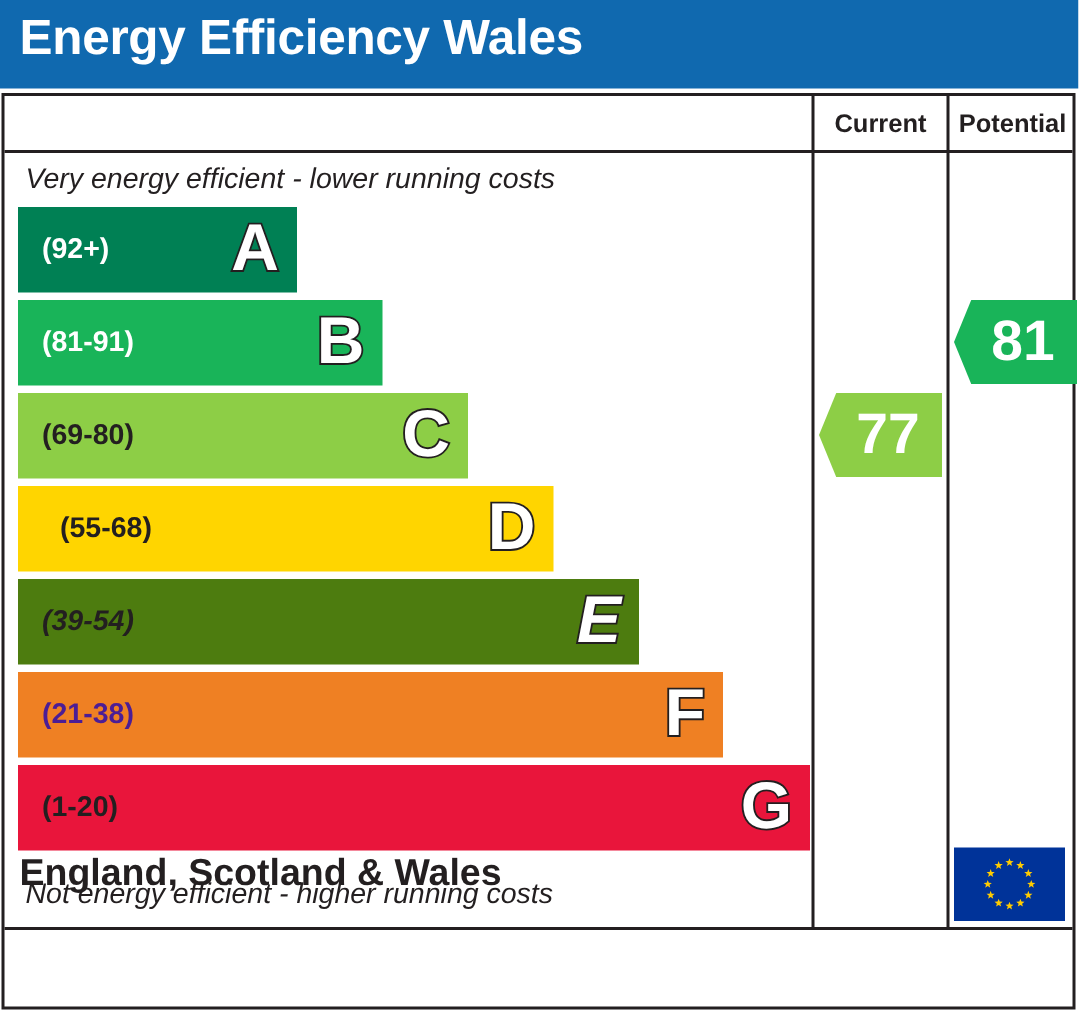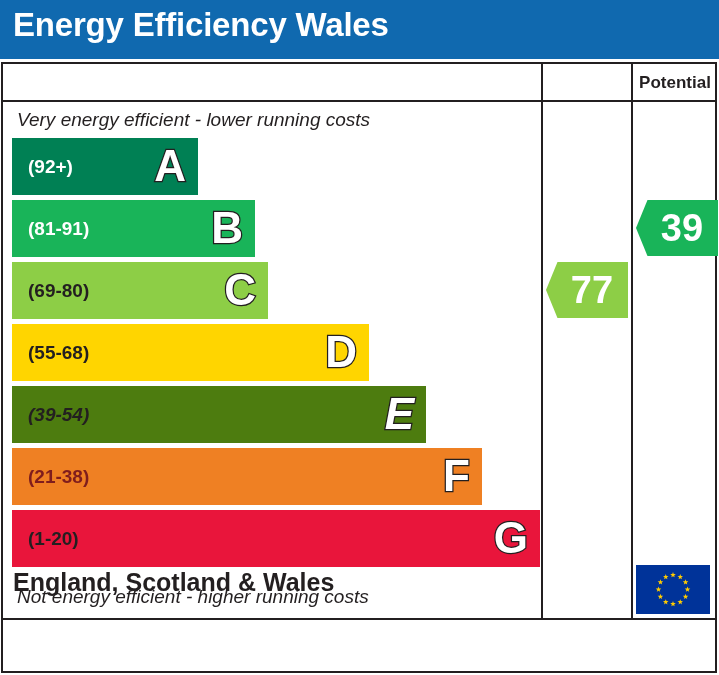--- a/index.html
+++ b/index.html
@@ -187,62 +187,63 @@
     <div class="hdr-title">Energy Efficiency Wales</div>
   </div>
 
   <div class="frame">
 
     <div class="hdiv r1"></div>
     <div class="hdiv r2"></div>
     <div class="vdiv col1"></div>
     <div class="vdiv col2"></div>
 
+    <div class="colhead current">Current</div>
     <div class="colhead potential">Potential</div>
 
     <div class="caption bottom">Not energy efficient - higher running costs</div>
     <div class="caption top">Very energy efficient - lower running costs</div>
 
     <div id="bands-host">
         <div class="band" style="top: 74px; width: 186px; background: rgb(0, 128, 84);">
           <div class="band-range" style="color: rgb(255, 255, 255);">(92+)</div>
           <div class="band-letter">A</div>
         </div>
         <div class="band" style="top: 136px; width: 243px; background: rgb(25, 180, 89);">
           <div class="band-range" style="color: rgb(255, 255, 255);">(81-91)</div>
           <div class="band-letter">B</div>
         </div>
-        <div class="band" style="top: 198px; width: 256px; background: rgb(141, 206, 70);">
+        <div class="band" style="top: 198px; width: 300px; background: rgb(141, 206, 70);">
           <div class="band-range" style="color: rgb(35, 31, 32);">(69-80)</div>
           <div class="band-letter">C</div>
         </div>
         <div class="band" style="top: 260px; width: 357px; background: rgb(255, 213, 0);">
-          <div class="band-range" style="color: rgb(35, 31, 32);">(55-68)</div>
+          <div class="band-range" style="color: rgb(35, 31, 32); margin-left: 12px;">(55-68)</div>
           <div class="band-letter">D</div>
         </div>
         <div class="band" style="top: 322px; width: 414px; background: #4d7c0f; font-style: italic;">
           <div class="band-range" style="color: rgb(35, 31, 32);">(39-54)</div>
           <div class="band-letter">E</div>
         </div>
         <div class="band" style="top: 384px; width: 470px; background: rgb(239, 128, 35);">
-          <div class="band-range" style="color: #7f1d1d;">(21-38)</div>
+          <div class="band-range" style="color: #4c1d95;">(21-38)</div>
           <div class="band-letter">F</div>
         </div>
         <div class="band" style="top: 446px; width: 528px; background: rgb(233, 21, 59);">
           <div class="band-range" style="color: rgb(35, 31, 32);">(1-20)</div>
           <div class="band-letter">G</div>
         </div>
       </div>
 
     <div id="markers-host">
         <div class="marker current" style="top: 198px; background: rgb(141, 206, 70);">
           <span>77</span>
         </div>
         <div class="marker potential" style="top: 136px; background: rgb(25, 180, 89);">
-          <span>39</span>
+          <span>81</span>
         </div>
       </div>
 
   </div>
 
   <div class="footer-region">England, Scotland &amp; Wales</div>
 
 
   <div class="eu-flag">
     <svg width="74" height="49" viewBox="0 0 74 49" aria-hidden="true">

